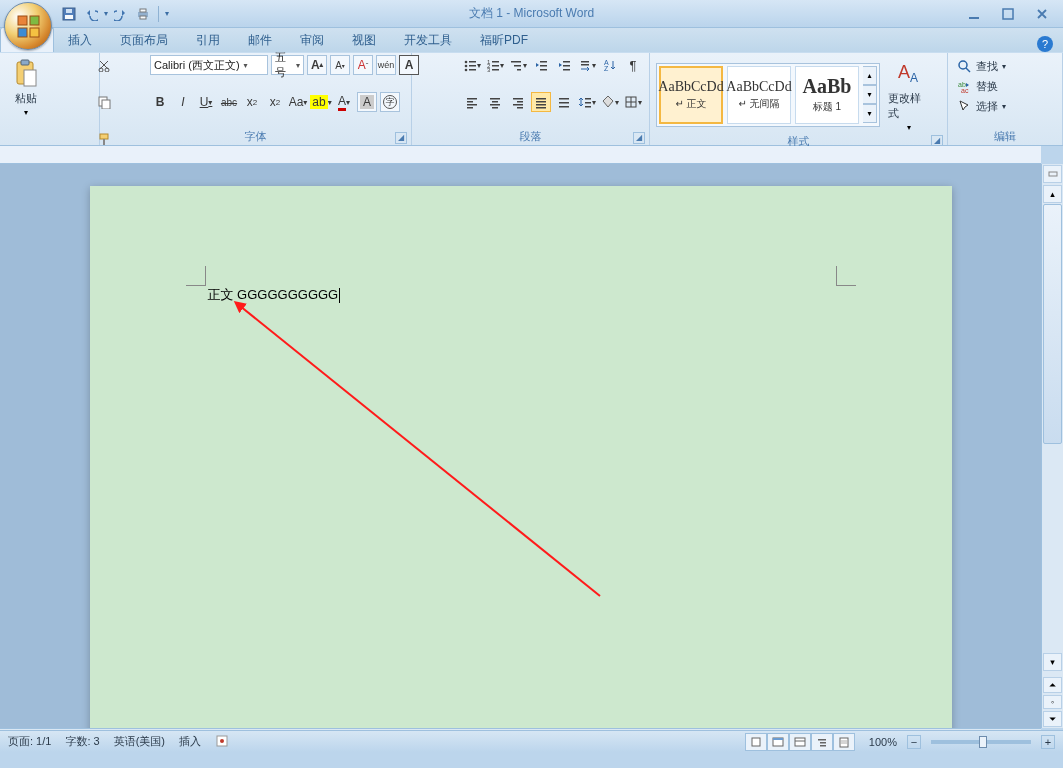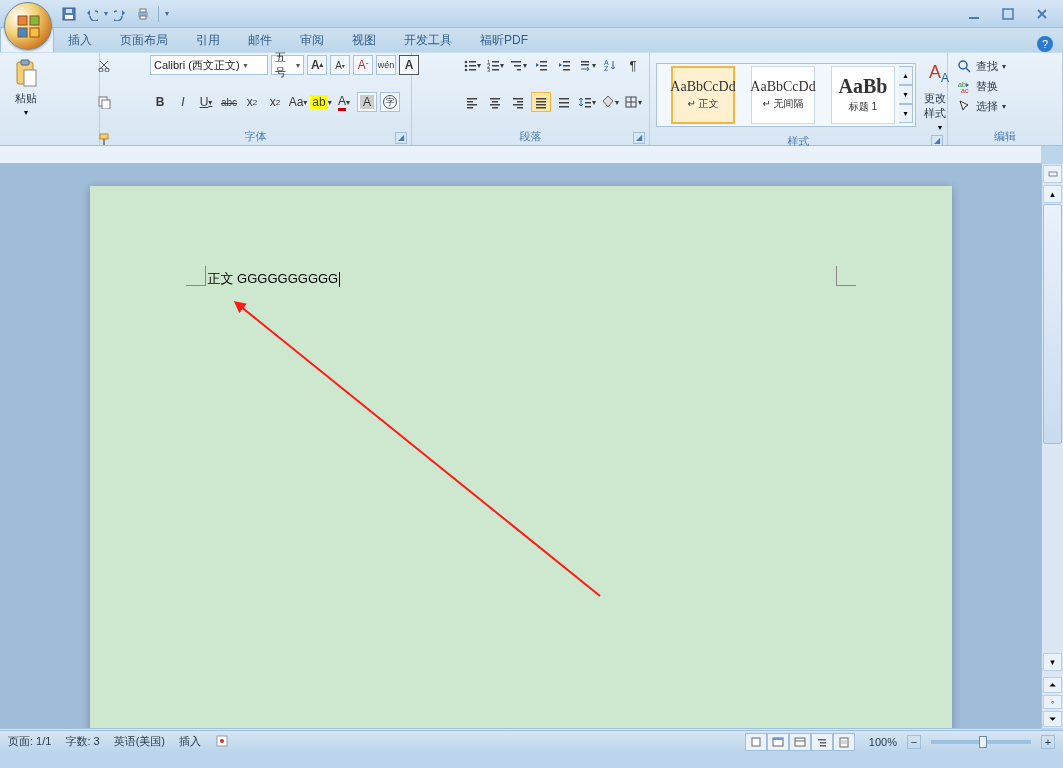--- a/index.html
+++ b/index.html
@@ -34,40 +34,40 @@
 .big-btn .lbl{ font-size:11px; color:#2b3a4a;}
 
 .col{ display:flex; flex-direction:column; gap:17px;margin-left:44px;}
 .row{ display:flex; gap:3px; align-items:center;}
 .smbtn{ width:20px; height:20px; border:1px solid transparent; display:flex; align-items:center; justify-content:center; color:#3a3a3a; font-size:12px; background:transparent;}
 .smbtn.box{ border-color:#a8c3dd; background:#f3f8fd;}
 .combo{ height:20px; border:1px solid #a8c3dd; background:#fff; display:flex; align-items:center; padding:0 3px; font-size:11px; color:#222;}
 .combo .dd{margin-left:4px;font-size:8px;color:#555;}
 
 .styles-gallery{ display:flex; gap:4px; border:1px solid #a8c3dd; padding:2px; background:#f3f8fd; height:64px; align-items:stretch;}
-.style-item{ width:64px; border:1px solid #c7dbee; background:#fff; display:flex; flex-direction:column; align-items:center; justify-content:center; font-size:10px;margin-left:12px;}
+.style-item{ width:64px; border:1px solid #c7dbee; background:#fff; display:flex; flex-direction:column; align-items:center; justify-content:center; font-size:10px;}
 .style-item.sel{ border:2px solid #f4b842; background:#fff1d0;}
 .style-item .prev{ font-family:"Times New Roman",serif; font-size:14px; margin-bottom:2px; color:#333;}
 .style-item .nm{ color:#333; font-size:10px;}
 .gallery-arrows{ width:14px; display:flex; flex-direction:column;}
 .gallery-arrows div{flex:1;border:1px solid #a8c3dd;border-left:none;display:flex;align-items:center;justify-content:center;font-size:8px;background:#eaf2fa;}
 
 .edit-col{ display:flex; flex-direction:column; gap:2px; padding-top:2px;}
 .edit-item{ display:flex; align-items:center; gap:4px; font-size:11px; color:#2b3a4a; padding:1px 2px; white-space:nowrap;}
 .edit-item .eico{width:16px;height:16px;display:flex;align-items:center;justify-content:center;}
 
 
 .workspace{ position:absolute; top:146px; left:0; right:0; bottom:22px; background:#bcd5ec; }
 .ruler-h{ height:18px; background:#e9f1fa; border-bottom:1px solid #9ec0de; margin-left:0; margin-right:22px;}
 .doc-scroll{ position:absolute; top:18px; left:0; right:22px; bottom:18px; background:#9fbcd8; display:flex; justify-content:center; overflow:hidden;}
 .page{ margin-top:22px; width:862px; height:1000px; background:#cde8ce; box-shadow:0 2px 8px rgba(0,0,0,.25); position:relative;}
 .margin-mark{position:absolute; width:20px; height:20px;}
 .margin-mark.tl{ top:80px; left:96px; border-left:1px solid #888; border-top:1px solid #888; transform:rotate(180deg);}
 .margin-mark.tr{ top:80px; right:96px; border-right:1px solid #888; border-top:1px solid #888; transform:rotate(180deg);}
-.page .text{ position:absolute; top:84px; left:118px; font-size:13px; font-family:SimSun, serif; color:#000; display:flex; align-items:center;}
+.page .text{ position:absolute; top:100px; left:118px; font-size:13px; font-family:SimSun, serif; color:#000; display:flex; align-items:center;}
 .cursor{ display:inline-block; width:1px; height:15px; background:#000; margin-left:1px;}
 
 
 .arrow{ position:absolute; pointer-events:none;}
 
 
 .vscroll{ position:absolute; top:18px; right:0; width:22px; bottom:18px; background:#dbe8f4; border-left:1px solid #9ec0de; display:flex; flex-direction:column;}
 .vscroll .arrow-btn{ height:18px; display:flex; align-items:center; justify-content:center; background:#eaf2fa; border:1px solid #b8d0e7; margin:1px; font-size:9px;}
 .vscroll .track{ flex:1; position:relative; margin:0 1px;}
 .vscroll .thumb{ position:absolute; top:0; left:0; right:0; height:240px; background:linear-gradient(#eaf2fa,#c9dcef); border:1px solid #9ec0de; border-radius:2px;}
@@ -126,20 +126,21 @@
     <div class="qbtn">
         <svg width="14" height="14">
           <rect x="2" y="5" width="10" height="5" fill="#8aa9c9"></rect>
           <rect x="4" y="2" width="6" height="3" fill="#fff" stroke="#666"></rect>
           <rect x="4" y="9" width="6" height="3" fill="#fff" stroke="#666"></rect>
         </svg>
       </div>
     <div class="sep"></div>
     <span class="chev">▾</span>
   </div>
+  <div class="title">文档 1 - Microsoft Word</div>
   <div class="win-controls">
     <div class="wbtn">
         <svg width="12" height="12">
           <rect x="1" y="9" width="10" height="2" fill="#4a7bb0"></rect>
         </svg>
       </div>
     <div class="wbtn">
         <svg width="12" height="12">
           <rect x="1" y="1" width="10" height="10" fill="none" stroke="#4a7bb0" stroke-width="1.5"></rect>
         </svg>

